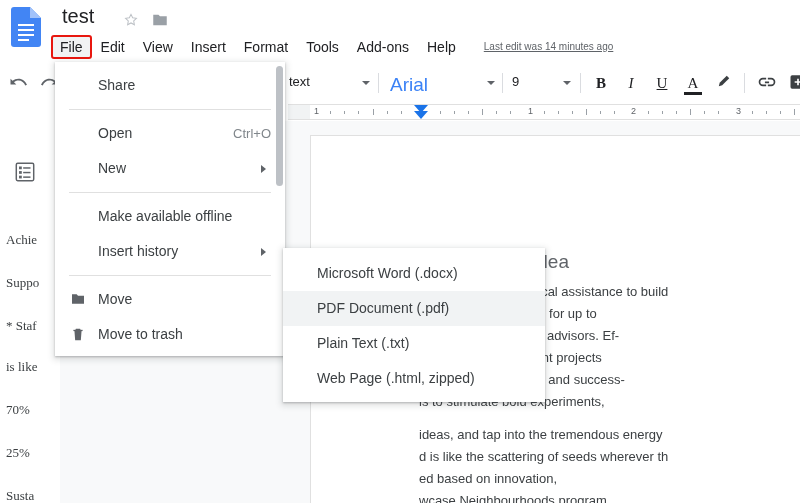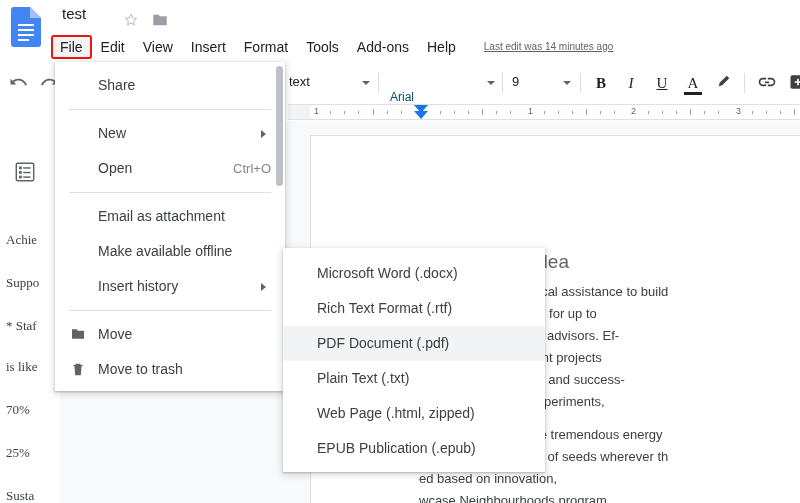--- a/index.html
+++ b/index.html
@@ -12,21 +12,21 @@
   }
   #app { position: relative; width: 800px; height: 503px; background: #fff; }
 
   
   .header { position: absolute; left: 0; top: 0; width: 800px; height: 64px; background:#fff; }
   .docs-logo {
     position: absolute; left: 11px; top: 7px; width: 30px; height: 40px;
   }
   .doc-title {
     position: absolute; left: 62px; top: 5px;
-    font-size: 15px; color: #202124; letter-spacing: 0px;
+    font-size: 20px; color: #202124; letter-spacing: 0px;
     white-space: nowrap;
   }
   .title-icon { position: absolute; top: 11px; }
   .star-icon { left: 122px; }
   .folder-icon { left: 150px; }
 
   .menubar { position: absolute; left: 52px; top: 36px; height: 22px; }
   .menu-item {
     display: inline-block;
     font-size: 14px; color: #202124;
@@ -50,21 +50,21 @@
 
   
   .toolbar {
     position: absolute; left: 0; top: 64px; width: 800px; height: 38px;
     background: #fff; border-bottom: 1px solid #fff;
   }
   .tb-undo { position: absolute; left: 8px; top: 8px; }
   .tb-redo { position: absolute; left: 40px; top: 8px; }
 
   .tb-style { position: absolute; left: 268px; top: 10px; font-size:13px; color:#202124; white-space:nowrap; }
-  .tb-font  { position: absolute; left: 390px; top: 26px; font-size:12px; color:#0c4a6e; }
+  .tb-font  { position: absolute; left: 390px; top: 10px; font-size:19px; color:#3b82f6; }
   .tb-size  { position: absolute; left: 512px; top: 10px; font-size:13px; color:#202124; }
   .caret {
     position:absolute; width:0; height:0;
     border-left:4px solid transparent; border-right:4px solid transparent;
     border-top:4px solid #5f6368; top:17px;
   }
   .caret.c1 { left: 362px; } .caret.c2 { left: 487px; } .caret.c3 { left: 563px; }
   .vsep { position:absolute; top:9px; width:1px; height:20px; background:#dadce0; }
 
   .tb-btn {
@@ -342,35 +342,32 @@
 
   <div class="menu">
     <div class="menu-scrollbar"></div>
 
     <div class="mi">
       <span>Share</span>
     </div>
     <div class="mi-sep"></div>
 
     <div class="mi">
+      <span>Open</span>
+      <span class="shortcut">Ctrl+O</span>
+    </div>
+
+    <div class="mi">
       <span>New</span>
       <span class="arrow"></span>
     </div>
 
-    <div class="mi">
-      <span>Open</span>
-      <span class="shortcut">Ctrl+O</span>
-    </div>
-
     <div class="mi-sep"></div>
 
 
-    <div class="mi">
-      <span>Email as attachment</span>
-    </div>
 
     <div class="mi">
       <span>Make available offline</span>
     </div>
 
     <div class="mi">
       <span>Insert history</span>
       <span class="arrow"></span>
     </div>
     <div class="mi-sep"></div>
@@ -393,30 +390,24 @@
         </svg>
       </span>
       <span>Move to trash</span>
     </div>
   </div>
 
   <div class="submenu">
     <div class="smi">
       <span>Microsoft Word (.docx)</span>
     </div>
-    <div class="smi">
-      <span>Rich Text Format (.rtf)</span>
-    </div>
     <div class="smi hl">
       <span>PDF Document (.pdf)</span>
     </div>
     <div class="smi">
       <span>Plain Text (.txt)</span>
     </div>
     <div class="smi">
       <span>Web Page (.html, zipped)</span>
     </div>
-    <div class="smi">
-      <span>EPUB Publication (.epub)</span>
-    </div>
   </div>
 
 </div>
 
 </body></html>

